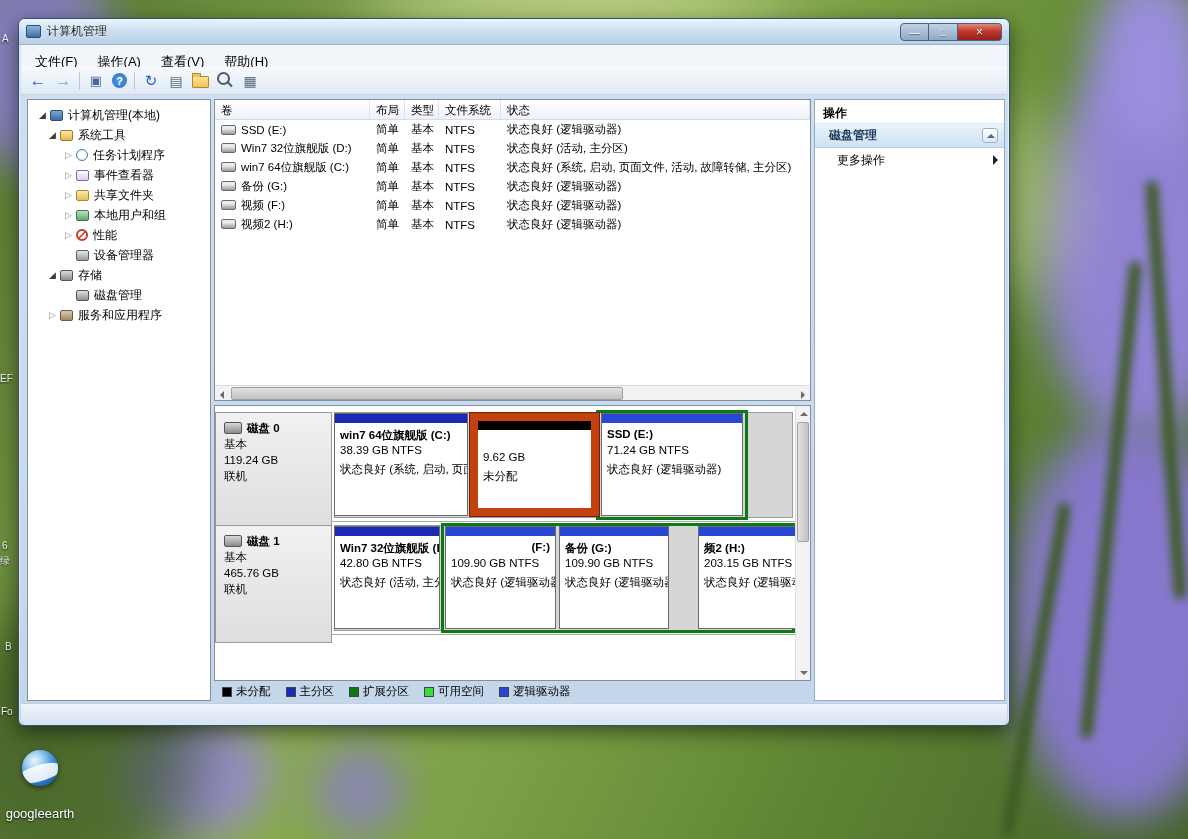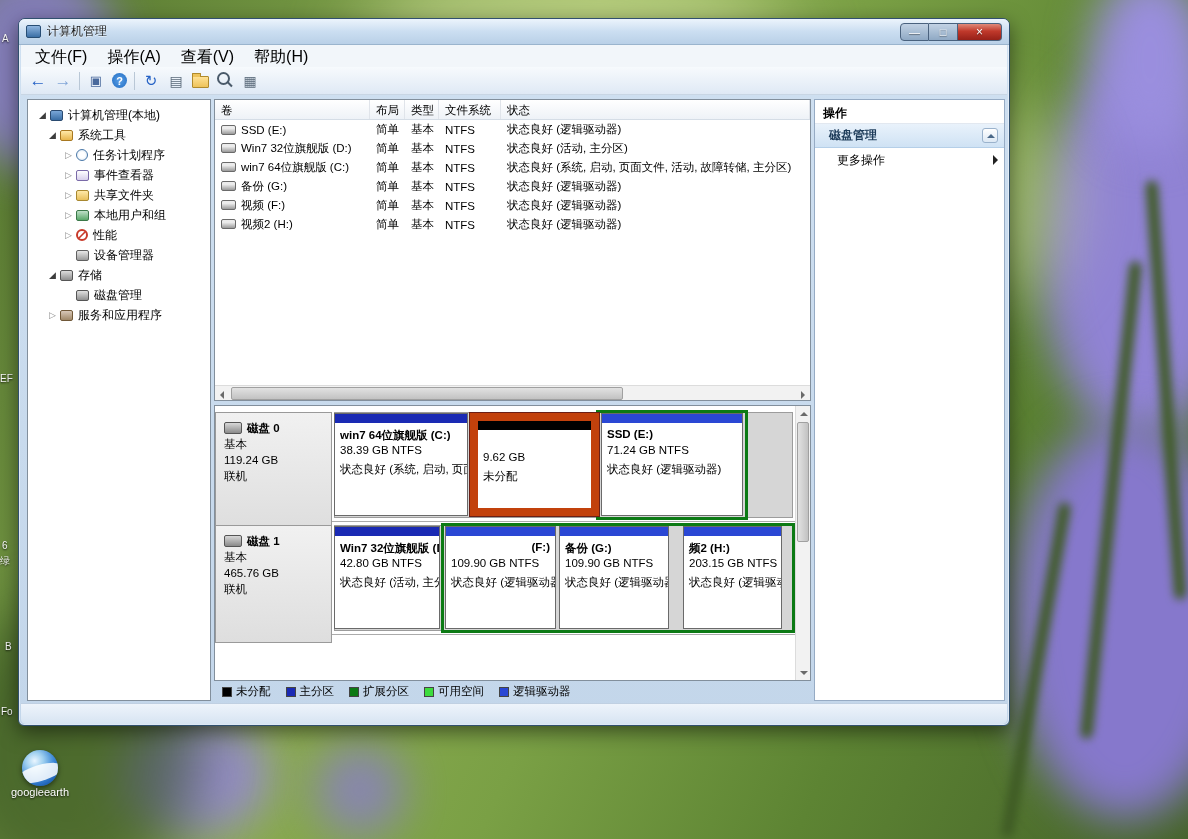--- a/index.html
+++ b/index.html
@@ -9,36 +9,36 @@
   .blob{position:absolute;border-radius:50%;filter:blur(22px)}
   .stem{position:absolute;width:12px;background:#3e5a24;filter:blur(5px);border-radius:6px}
   .edge-label{position:absolute;color:#fff;font-size:10px;text-shadow:0 1px 2px rgba(0,0,0,.8)}
   .el1{left:2px;top:33px}.el2{left:0;top:373px}.el3{left:2px;top:540px}
   .el4{left:0;top:554px}.el5{left:5px;top:641px}.el6{left:1px;top:706px}
   .ge{position:absolute;left:4px;top:750px;width:72px;text-align:center}
   .ge-ic{width:36px;height:36px;margin:0 auto;border-radius:50%;position:relative;overflow:hidden;
     background:radial-gradient(circle at 35% 30%,#eaf6ff 0%,#9fd0f0 25%,#3f8ad8 55%,#1a5cb0 80%,#0e3c7a 100%);
     box-shadow:0 2px 5px rgba(0,0,0,.5)}
   .ge-ic::after{content:"";position:absolute;left:-6px;top:15px;width:48px;height:16px;background:rgba(255,255,255,.85);border-radius:50%;transform:rotate(-16deg)}
-  .ge-lb{margin-top:0;font-size:11px;color:#fff;text-shadow:0 1px 2px rgba(0,0,0,.85)}
+  .ge-lb{margin-top:20px;font-size:13px;color:#fff;text-shadow:0 1px 2px rgba(0,0,0,.85)}
   
   .win{position:absolute;left:18px;top:18px;width:992px;height:708px;
     background:linear-gradient(#cfe0f1,#c3d6ea);border:1px solid #31506e;border-radius:7px 7px 6px 6px;
     box-shadow:inset 0 0 0 1px rgba(255,255,255,.45),0 6px 20px rgba(0,0,0,.5)}
   .titlebar{position:absolute;left:0;top:0;right:0;height:26px;border-radius:6px 6px 0 0;
     background:linear-gradient(#ecf4fc,#cbdef1 50%,#b9d0e7);display:flex;align-items:center;padding:0 7px;border-bottom:1px solid #9ab4cd}
   .cap-ic{width:15px;height:13px;margin-right:6px;border-radius:2px;background:linear-gradient(#8fb6e0,#3a6ea5);border:1px solid #274d74}
   .cap-tx{font-size:12px;color:#1a1a1a;text-shadow:0 1px 0 rgba(255,255,255,.7)}
   .wbtns{margin-left:auto;display:flex}
   .wb{width:29px;height:18px;display:flex;align-items:center;justify-content:center;font-size:11px;color:#fff;
     border:1px solid #56700f;border-color:#4a627e;background:linear-gradient(#c2d2e4,#8fa9c4);text-shadow:0 1px 1px rgba(0,0,0,.5);cursor:default}
   .wb.min{border-radius:4px 0 0 4px}
   .wb.max{border-left:none}
   .wb.cls{width:44px;border-radius:0 4px 4px 0;border-left:none;background:linear-gradient(#e08a7a,#c0392b 45%,#962018);font-size:12px}
-  .menubar{position:absolute;left:2px;right:2px;top:26px;height:35px;background:#f2f6fa;border-bottom:1px solid #dfe5ec;display:flex;font-size:16px;padding-left:4px}
+  .menubar{position:absolute;left:2px;right:2px;top:26px;height:35px;background:#f2f6fa;border-bottom:1px solid #dfe5ec;display:flex;align-items:center;font-size:13px;padding-left:4px}
   .menu-item{padding:2px 10px;cursor:default}
   .toolbar{position:absolute;left:2px;right:2px;top:48px;height:28px;background:linear-gradient(#f7fafd,#dfe9f5);border-bottom:1px solid #c9d6e4;display:flex;align-items:center;gap:7px;padding-left:8px}
   .tb-ic{min-width:18px;height:18px;display:flex;align-items:center;justify-content:center;font-size:14px;cursor:default}
   .tb-back{color:#2763c6;font-weight:bold;font-size:17px}
   .tb-fwd{color:#82a6d8;font-weight:bold;font-size:17px}
   .tb-sep{min-width:1px;width:1px;height:18px;background:#b9c7d6}
   .tb-win{color:#49699c;font-size:13px}
   .tb-help{background:radial-gradient(#5aa0e8,#1f6ac0);color:#fff;border-radius:50%;width:15px;height:15px;min-width:15px;font-size:11px;font-weight:bold}
   .tb-refresh{color:#2763c6;font-size:15px}
   .tb-export{color:#5a6a7a}
@@ -375,21 +375,21 @@
           <div class="part-name nr">(F:)</div>
           <div class="part-size">109.90 GB NTFS</div>
           <div class="part-status">状态良好 (逻辑驱动器)</div>
         </div>
         <div class="part-box" style="left:344px;width:110px">
           <div class="part-bar logical"></div>
           <div class="part-name">备份 (G:)</div>
           <div class="part-size">109.90 GB NTFS</div>
           <div class="part-status">状态良好 (逻辑驱动器)</div>
         </div>
-        <div class="part-box" style="left:468px;width:99px">
+        <div class="part-box" style="left:483px;width:99px">
           <div class="part-bar logical"></div>
           <div class="part-name">频2 (H:)</div>
           <div class="part-size">203.15 GB NTFS</div>
           <div class="part-status">状态良好 (逻辑驱动器)</div>
         </div>
       </div>
 
 
       <div class="vscroll">
         <span class="vs-u"></span>

